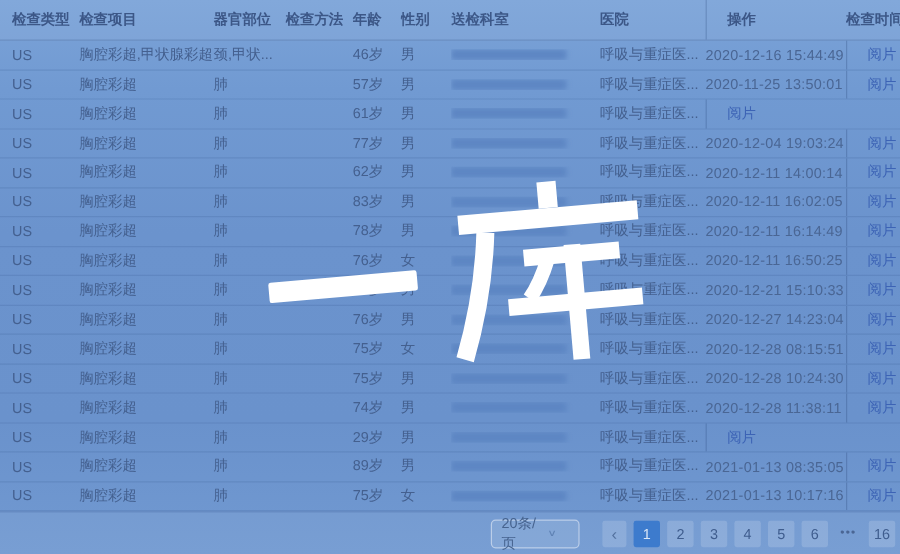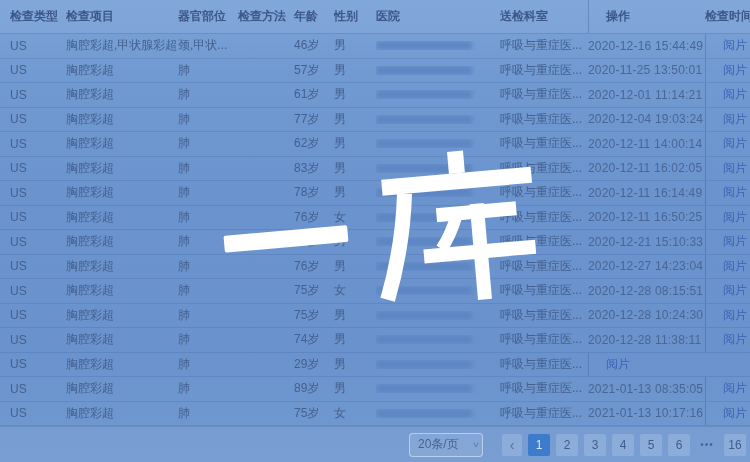--- a/index.html
+++ b/index.html
@@ -20,21 +20,21 @@
   .redact{width:96px;height:9px;background:#5d86c3;border-radius:2px;filter:blur(2px);}
   .sortwrap{display:inline-flex;flex-direction:column;vertical-align:middle;margin-left:5px;gap:2px;}
   .car{width:0;height:0;border-left:4px solid transparent;border-right:4px solid transparent;}
   .car.up{border-bottom:5px solid #a9cbf0;}
   .car.down{border-top:5px solid #5e80ae;}
   
   .pagebar{position:absolute;left:0;right:0;bottom:0;height:36px;background:rgba(255,255,255,0.05);
     border-top:1px solid rgba(40,70,120,0.18);display:flex;align-items:center;justify-content:flex-end;padding-right:4px;box-sizing:border-box;}
   .psize{display:flex;align-items:center;justify-content:space-between;width:74px;height:24px;box-sizing:border-box;
     border:1px solid rgba(255,255,255,0.45);border-radius:4px;background:rgba(255,255,255,0.10);
-    font-size:12px;color:#47648f;padding:0 2px 0 8px;margin-right:13px;cursor:pointer;}
+    font-size:12px;color:#47648f;padding:0 18px 0 8px;margin-right:13px;cursor:pointer;}
   .chev{color:#5f83b4;font-size:11px;transform:scaleY(0.7);}
   .pbtn{min-width:22px;height:22px;margin-left:6px;border:none;border-radius:2px;background:rgba(255,255,255,0.16);
     color:#3f5d8e;font-size:12px;font-family:inherit;display:flex;align-items:center;justify-content:center;cursor:pointer;padding:0 2px;}
   .pbtn.prev{min-width:20px;font-size:14px;color:#53719f;}
   .pbtn.active{background:#3d7bcd;color:#d9e6f7;}
   .pbtn.dots{background:transparent;color:#4a6694;letter-spacing:1px;font-size:10px;}
   
   .watermark{position:absolute;left:222px;top:148px;transform:rotate(-5deg);pointer-events:none;}
 </style>
 </head>
@@ -42,22 +42,22 @@
 
 <div class="screen">
   <div class="content">
     <div class="thead" id="thead">
         <div class="cell th"><span>检查类型</span></div>
         <div class="cell th"><span>检查项目</span></div>
         <div class="cell th"><span>器官部位</span></div>
         <div class="cell th"><span>检查方法</span></div>
         <div class="cell th"><span>年龄</span></div>
         <div class="cell th"><span>性别</span></div>
+        <div class="cell th"><span>送检科室</span></div>
         <div class="cell th"><span>医院</span></div>
-        <div class="cell th"><span>送检科室</span></div>
         <div class="cell th op">
           <span>操作</span>
         </div>
         <div class="cell th"><span>检查时间</span><span class="sortwrap">
             <span class="car up"></span>
             <span class="car down"></span>
           </span></div>
       </div>
     <div id="tbody">
         <div class="trow">
@@ -96,21 +96,20 @@
           <div class="cell">US</div>
           <div class="cell">胸腔彩超</div>
           <div class="cell">肺</div>
           <div class="cell"></div>
           <div class="cell">61岁</div>
           <div class="cell">男</div>
           <div class="cell">
             <div class="redact"></div>
           </div>
           <div class="cell">呼吸与重症医...</div>
-          <div class="cell time">2020-12-01 11:14:21</div>
           <div class="cell op">
             <span class="view-link">阅片</span>
           </div>
         </div>
         <div class="trow">
           <div class="cell">US</div>
           <div class="cell">胸腔彩超</div>
           <div class="cell">肺</div>
           <div class="cell"></div>
           <div class="cell">77岁</div>

